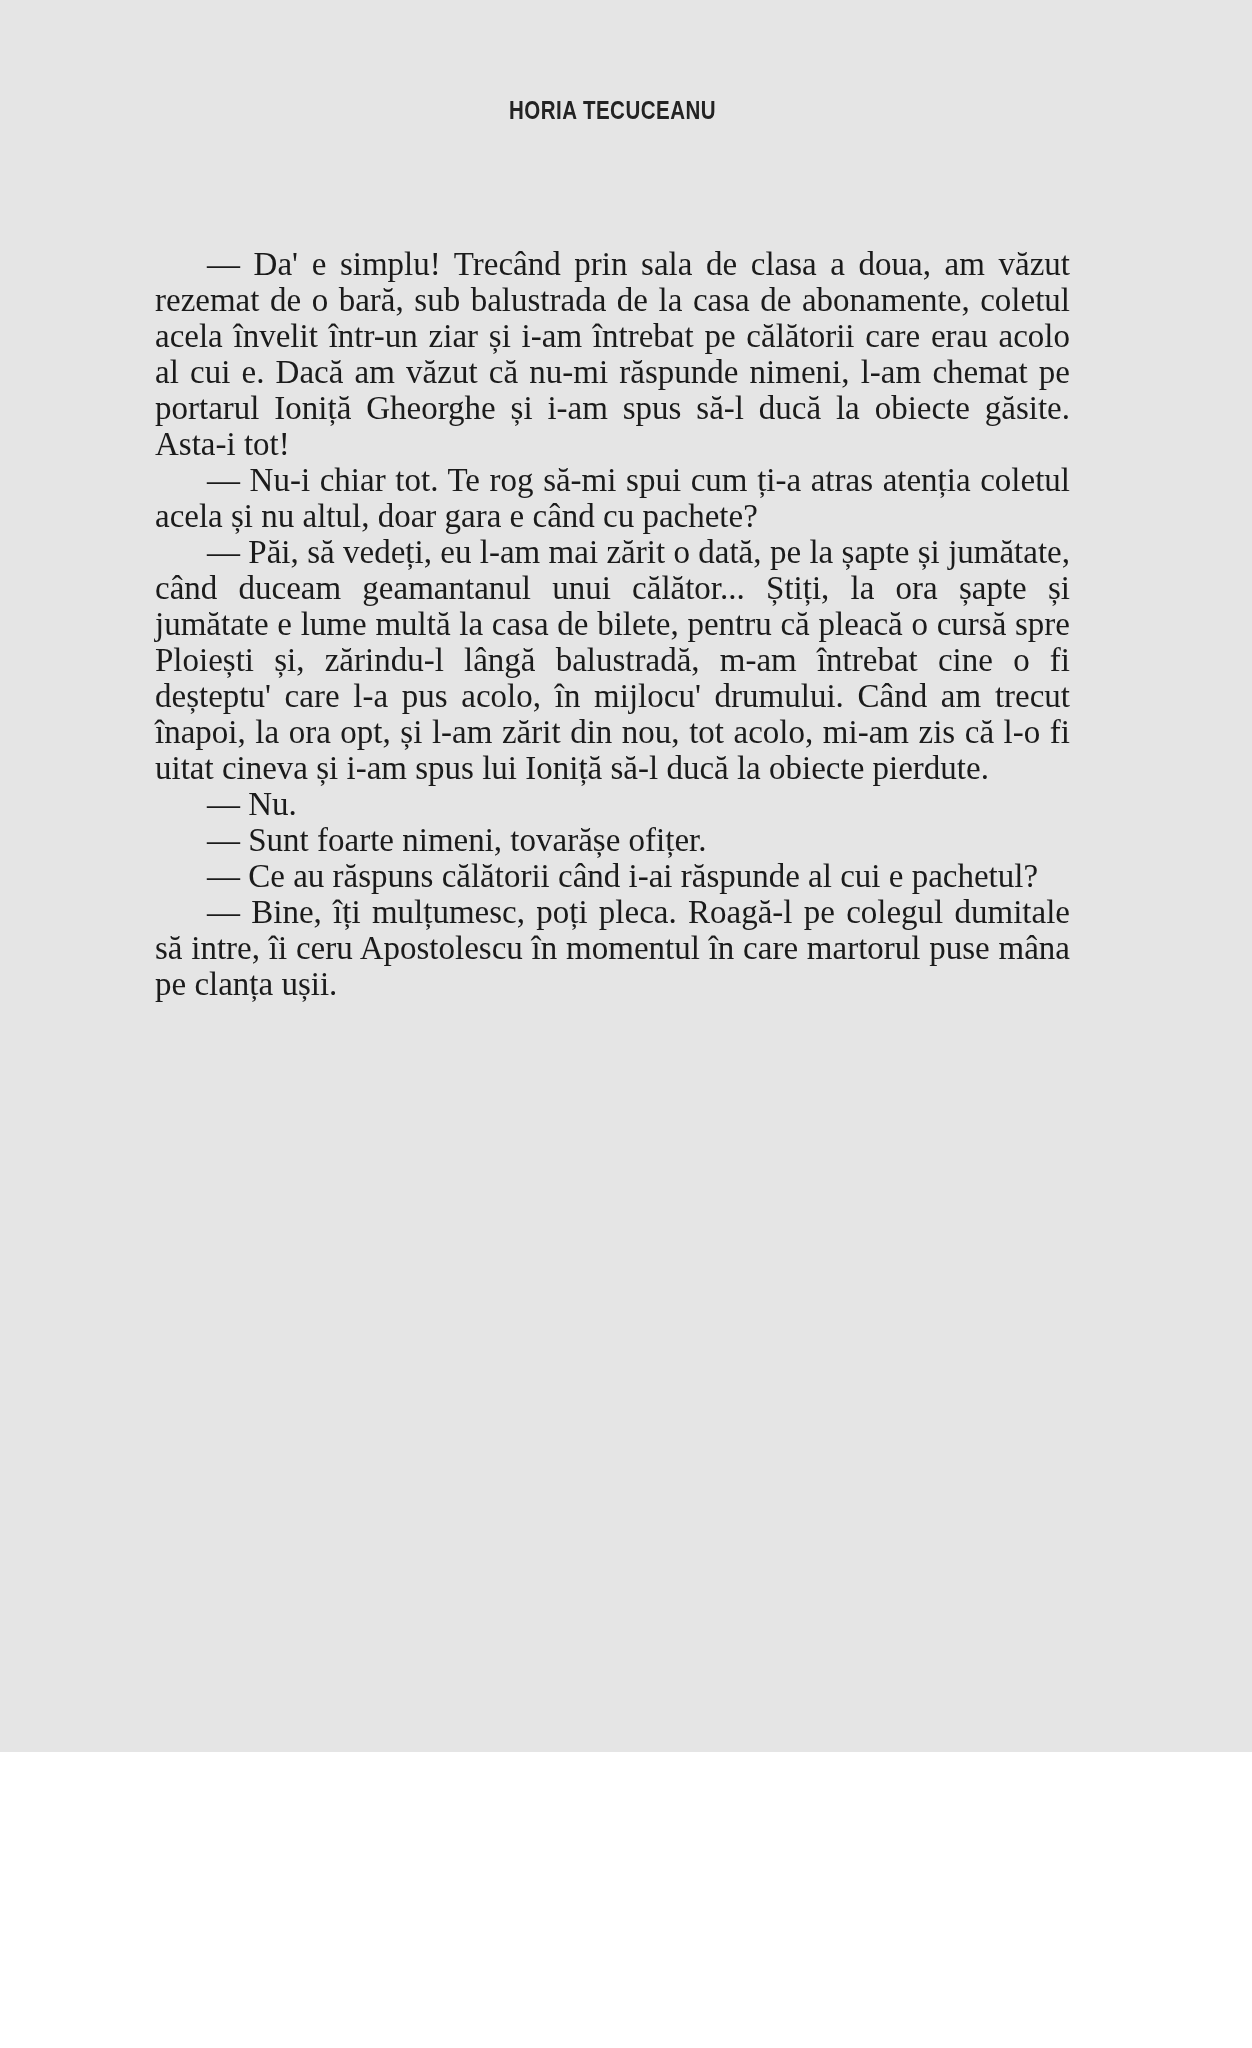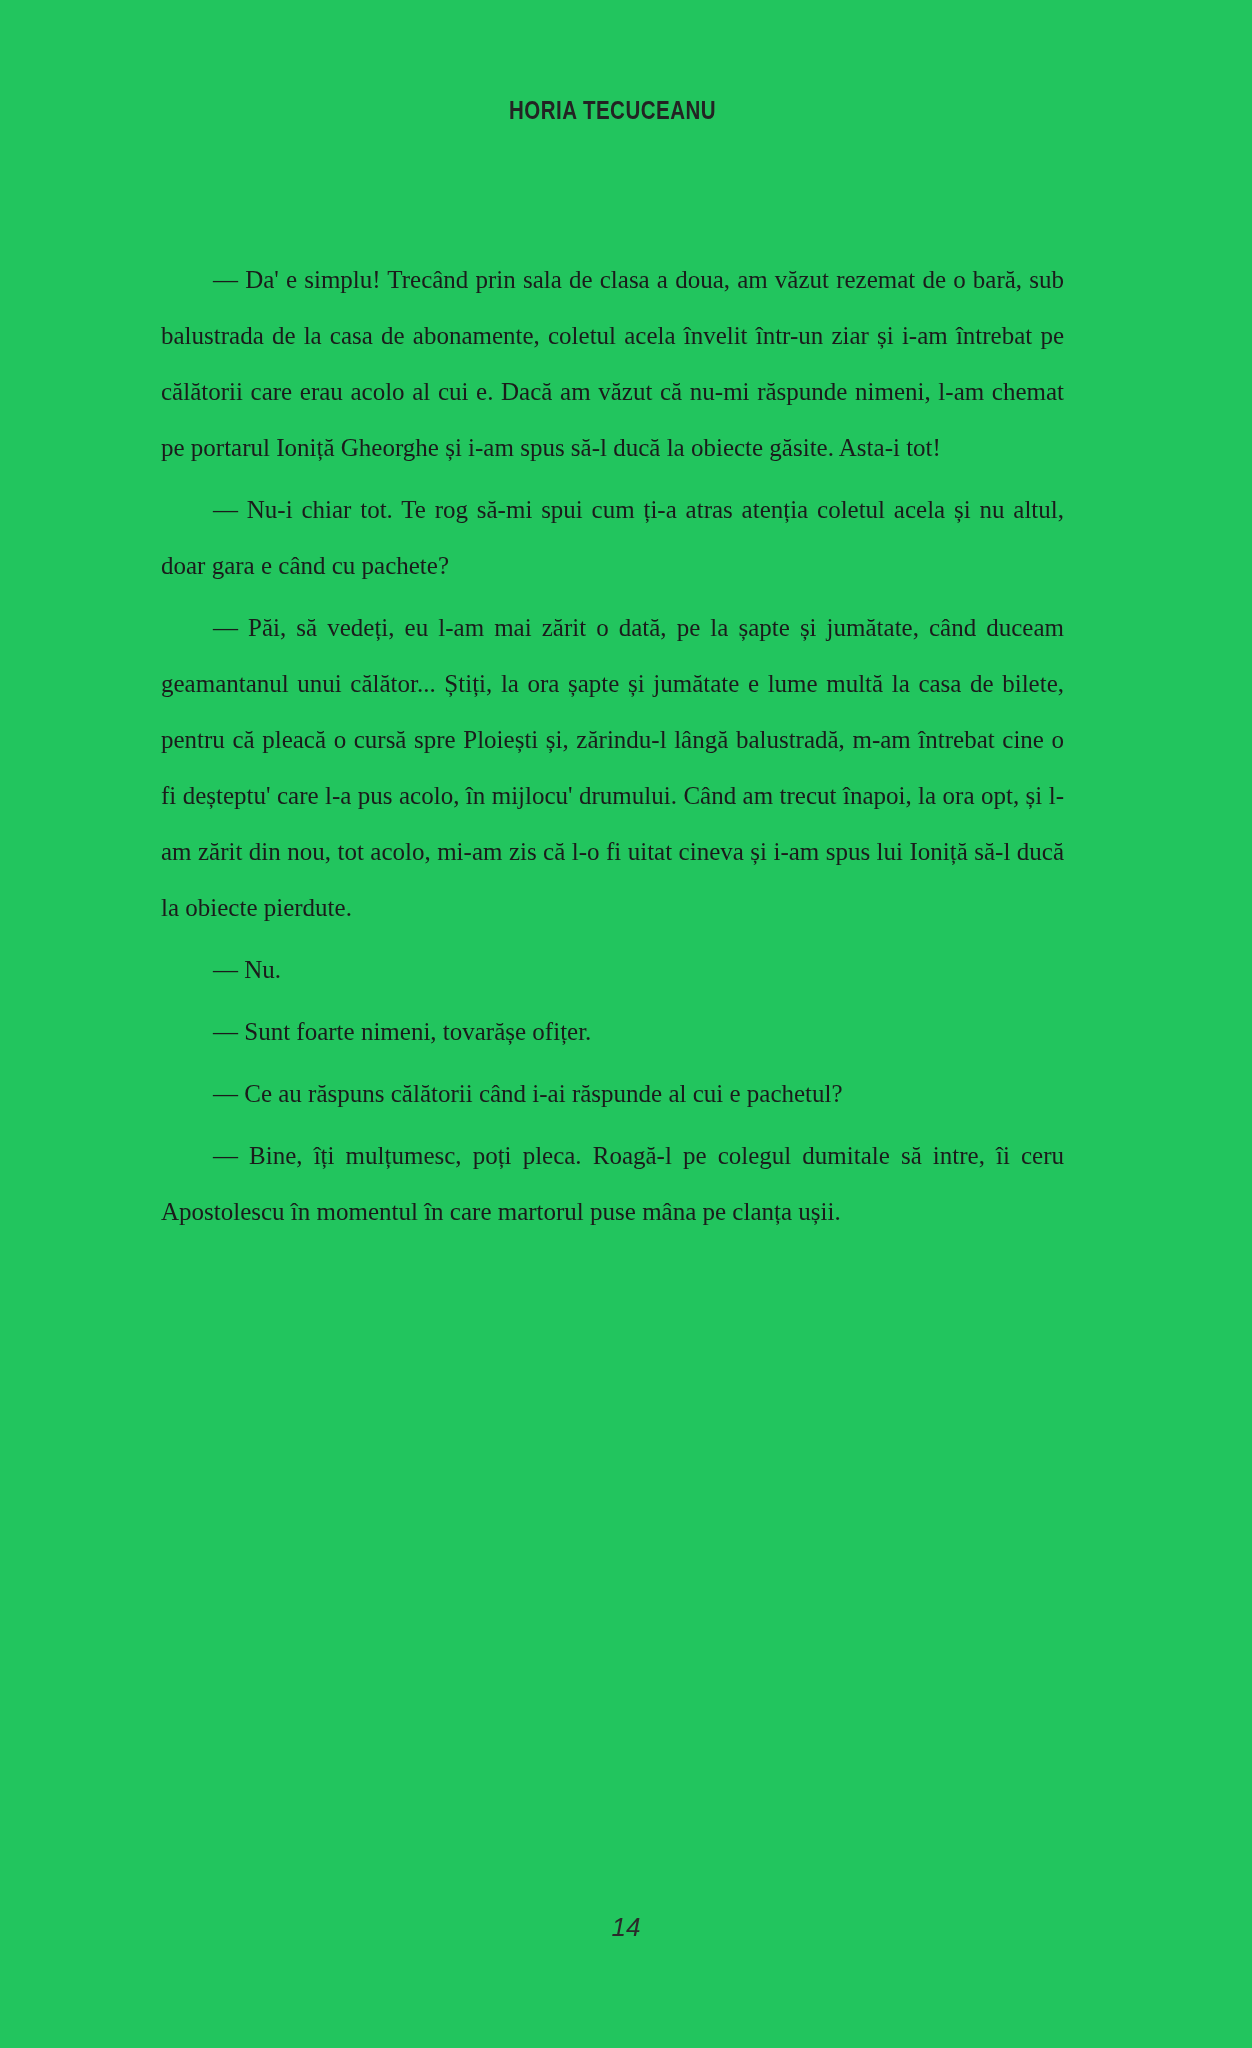--- a/index.html
+++ b/index.html
@@ -3,22 +3,22 @@
 <meta charset="utf-8">
 <style>
   html, body {
     margin: 0;
     padding: 0;
     background: #ffffff;
   }
   .page {
     position: relative;
     width: 1252px;
-    height: 2048px;
-    background: #22c55e;
+    height: 1752px;
+    background: #e5e5e5;
     overflow: hidden;
     font-family: "Liberation Serif", "DejaVu Serif", serif;
   }
   .running-head {
     position: absolute;
     top: 96px;
     left: 155px;
     width: 915px;
     text-align: center;
     font-family: "Liberation Sans", "DejaVu Sans", sans-serif;
@@ -30,23 +30,23 @@
     transform-origin: center center;
     white-space: nowrap;
   }
   .body-block {
     position: absolute;
     top: 246px;
     left: 155px;
     width: 915px;
   }
   .para {
-    margin: 6px;
-    font-size: 25px;
-    line-height: 56px;
+    margin: 0;
+    font-size: 33px;
+    line-height: 36px;
     color: #1b1b1b;
     text-align: justify;
     text-justify: inter-word;
     text-indent: 52px;
     hyphens: none;
     -webkit-hyphens: none;
     font-kerning: normal;
   }
   .page-number {
     position: absolute;

